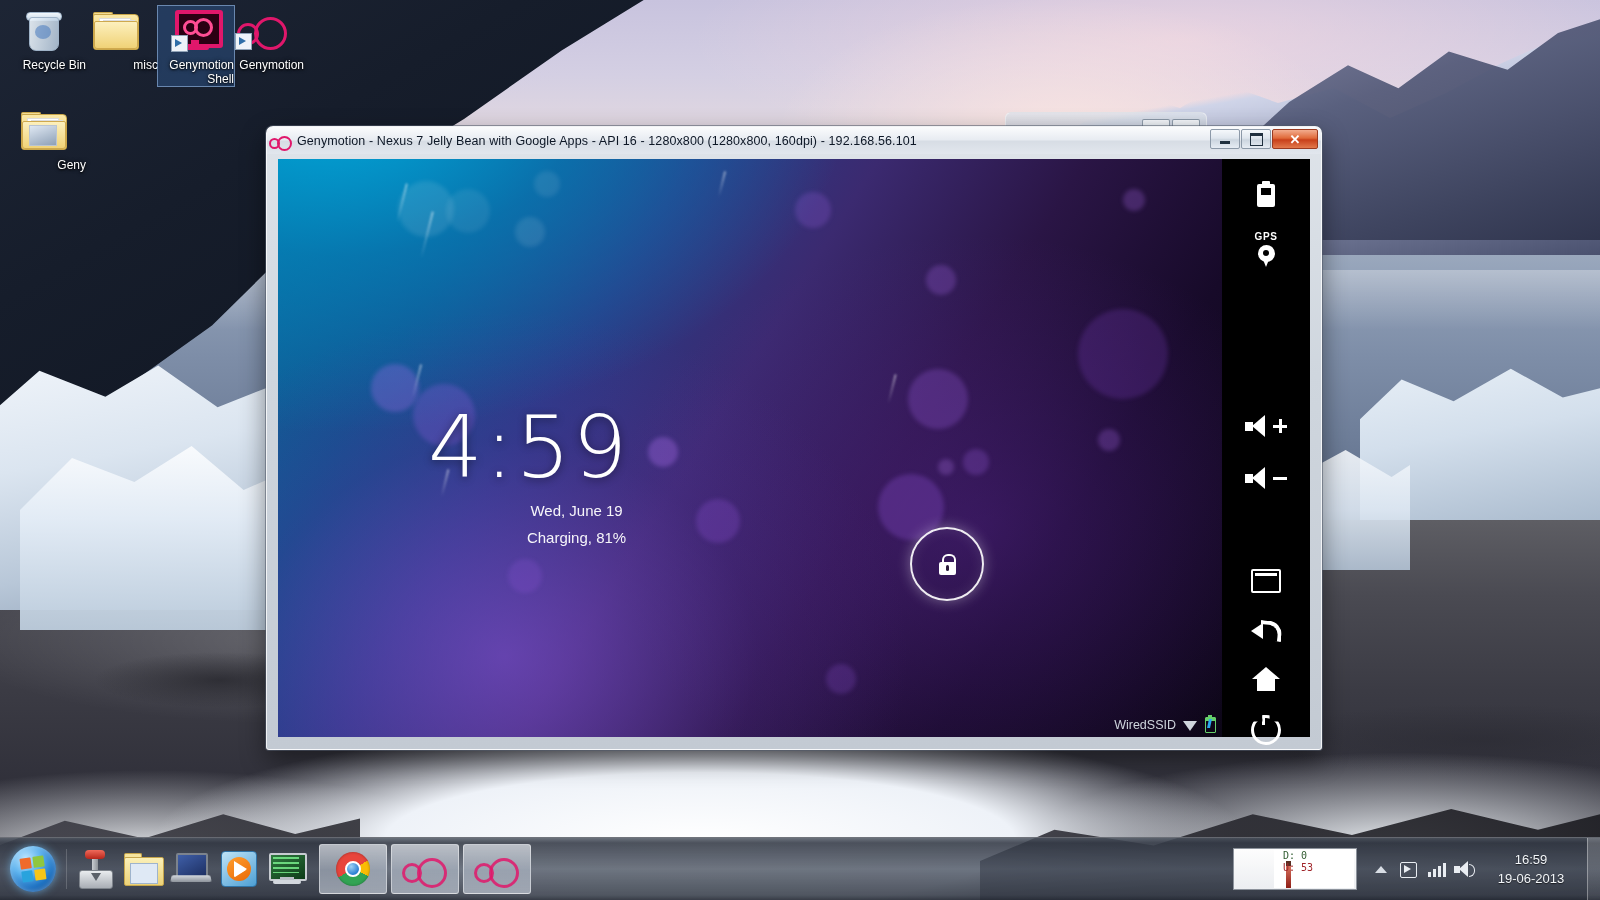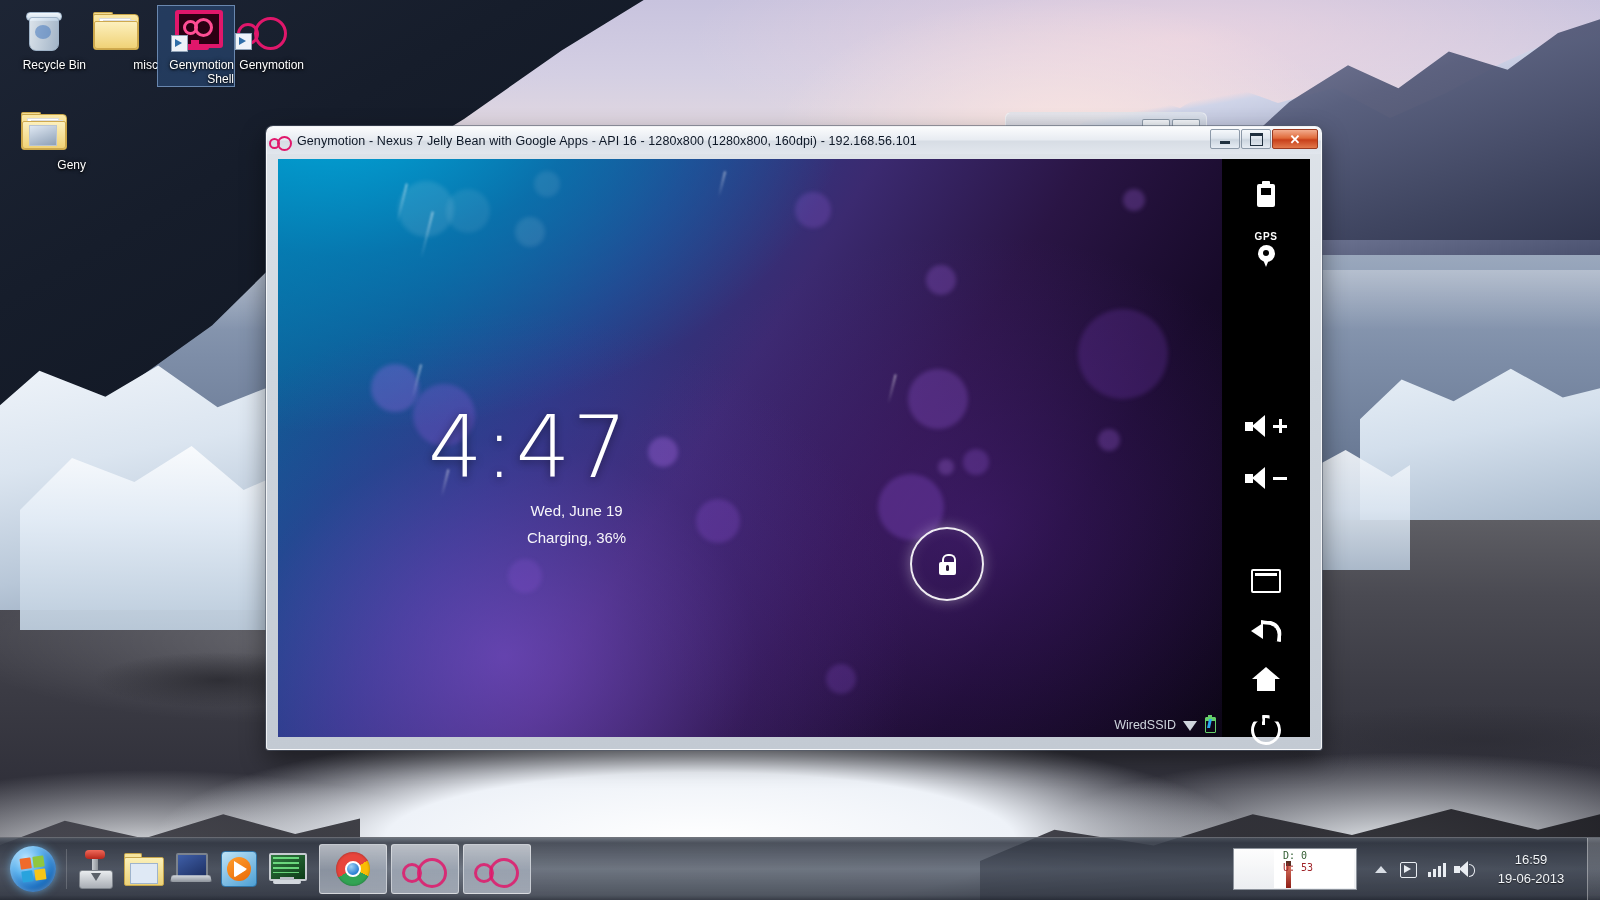--- a/index.html
+++ b/index.html
@@ -452,23 +452,23 @@
     <div class="bokeh" style="left:230px;top:400px;width:34px;height:34px;background:rgba(155,90,230,.20);"></div>
 
     <div class="streak" style="left:123px;top:24px;width:2px;height:40px;"></div>
     <div class="streak" style="left:148px;top:52px;width:2px;height:48px;"></div>
     <div class="streak" style="left:138px;top:205px;width:2px;height:34px;"></div>
     <div class="streak" style="left:443px;top:12px;width:2px;height:26px;"></div>
     <div class="streak" style="left:613px;top:215px;width:2px;height:30px;"></div>
     <div class="streak" style="left:166px;top:310px;width:2px;height:28px;"></div>
 
     <div id="clockwrap">
-      <div id="clock">4:47</div>
+      <div id="clock">4:59</div>
       <div id="dateline">Wed, June 19</div>
-      <div id="chargeline">Charging, 36%</div>
+      <div id="chargeline">Charging, 81%</div>
     </div>
 
     <div id="lockring">
       <div class="lockglyph">
         <div class="shackle"></div>
           <div class="body"></div>
           <div class="hole"></div>
       </div>
     </div>
 

